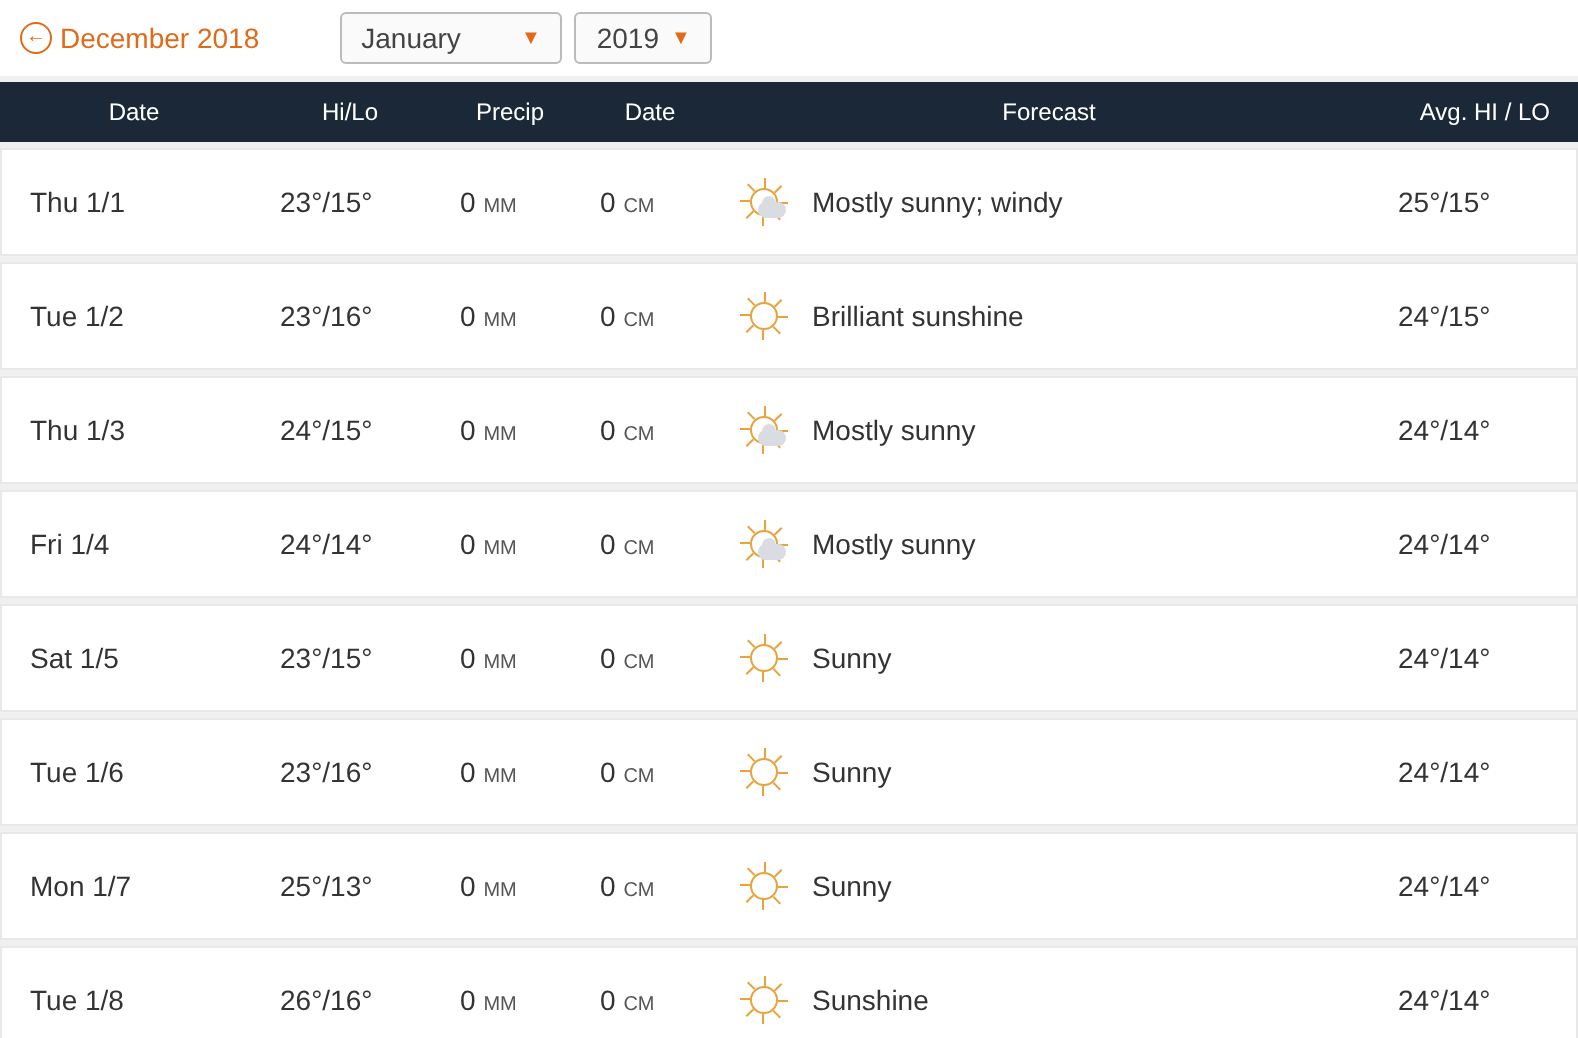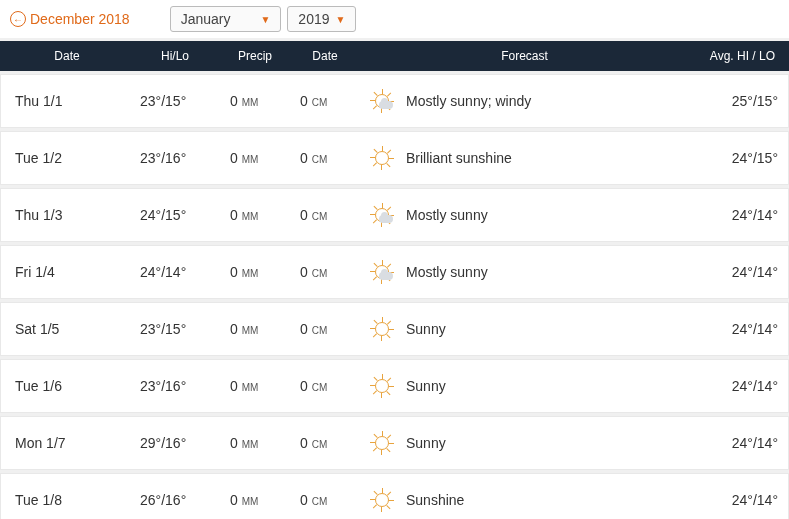--- a/index.html
+++ b/index.html
@@ -20,21 +20,21 @@
   table{width:100%;border-collapse:separate;border-spacing:0 3px;background:#f0f0f0}
   thead th{background:#1b2838;color:#fff;font-weight:normal;font-size:12px;text-align:center;padding:8px 10px}
   tbody td{background:#fff;padding:14px 10px;font-size:14px;color:#333;border-top:1px solid #e8e8e8;border-bottom:1px solid #e8e8e8}
   tbody tr td:first-child{border-left:1px solid #e8e8e8}
   tbody tr td:last-child{border-right:1px solid #e8e8e8}
   .col-date{width:130px;padding-left:14px}
   .col-hilo{width:90px}
   .col-precip{width:70px}
   .col-snow{width:70px}
   .col-fc{width:auto}
-  .col-avg{width:100px;text-align:right}
+  .col-avg{width:100px;text-align:left}
   thead .col-avg{text-align:right;padding-right:14px}
   .unit{font-size:10px;text-transform:uppercase;color:#555}
   .fc-cell{display:flex;align-items:center;gap:12px}
   .wicon{width:24px;height:24px;display:inline-flex;align-items:center;justify-content:center}
   .sun{position:relative;width:14px;height:14px;border:1px solid #e8a33d;border-radius:50%}
   .sun::before{content:"";position:absolute;inset:-6px;border-radius:50%;background:radial-gradient(circle,transparent 7px,transparent 7px);}
   .rays{position:absolute;inset:-6px}
   .ray{position:absolute;left:50%;top:50%;width:1px;height:5px;background:#e8a33d;transform-origin:0 0}
   .cloud{position:absolute;width:14px;height:8px;background:#d9dde2;border-radius:5px;right:-5px;bottom:-2px}
   .cloud::before{content:"";position:absolute;width:7px;height:7px;background:#d9dde2;border-radius:50%;left:2px;top:-3px}
@@ -225,21 +225,21 @@
                 </span>
               </span>
             </span>
             <span>Sunny</span>
           </div>
         </td>
         <td class="col-avg">24°/14°</td>
       </tr>
       <tr>
         <td class="col-date">Mon 1/7</td>
-        <td class="col-hilo">29°/16°</td>
+        <td class="col-hilo">25°/13°</td>
         <td class="col-precip">0 <span class="unit">MM</span></td>
         <td class="col-snow">0 <span class="unit">CM</span></td>
         <td class="col-fc">
           <div class="fc-cell">
             <span class="wicon">
               <span class="sun">
                 <span class="rays">
                   <div class="ray" style="transform:rotate(0deg) translate(0,-12px)"></div>
                   <div class="ray" style="transform:rotate(45deg) translate(0,-12px)"></div>
                   <div class="ray" style="transform:rotate(90deg) translate(0,-12px)"></div>

